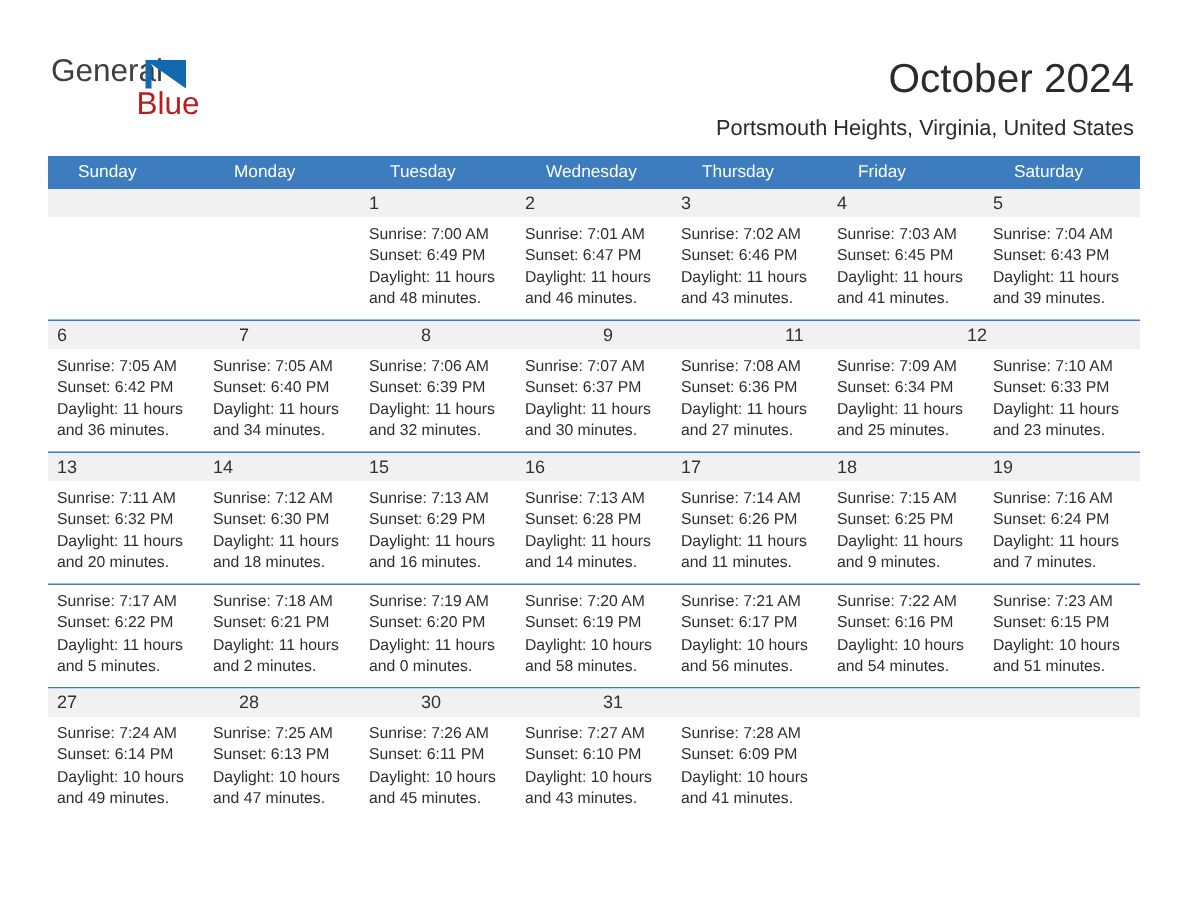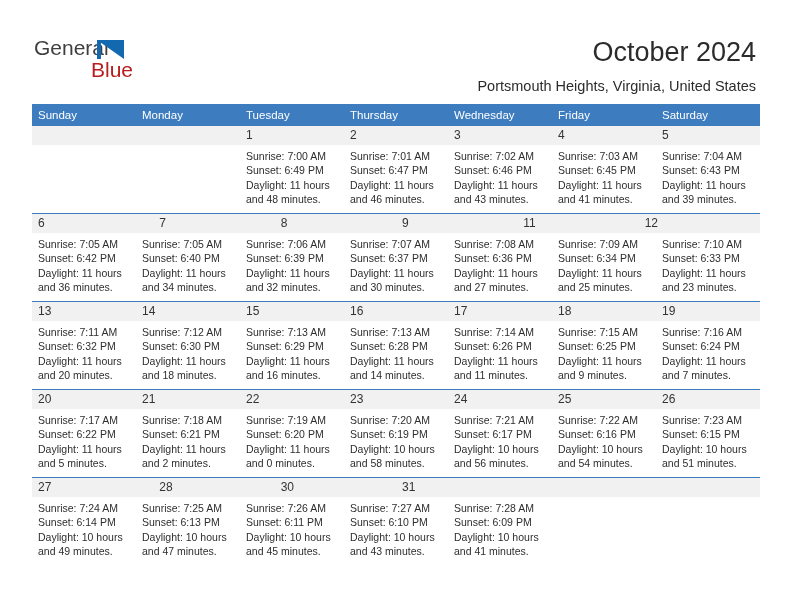--- a/index.html
+++ b/index.html
@@ -96,21 +96,21 @@
   .cal-header {
     display: flex;
     background: #3c7cbf;
     height: 22px;
   }
   .cal-header .hcell {
     flex: 1 1 0;
     color: #ffffff;
     font-size: 11.5px;
     line-height: 22px;
-    padding-left: 6px;
+    padding-left: 20px;
     box-sizing: border-box;
     overflow: hidden;
     white-space: nowrap;
   }
 
   .week {
     position: relative;
   }
   .week-line {
     height: 1px;
@@ -162,22 +162,22 @@
 
   <div class="cal-title">October 2024</div>
   <div class="cal-subtitle">Portsmouth Heights, Virginia, United States</div>
 
   <div class="calendar">
 
     <div class="cal-header">
       <div class="hcell">Sunday</div>
       <div class="hcell">Monday</div>
       <div class="hcell">Tuesday</div>
+      <div class="hcell">Wednesday</div>
       <div class="hcell">Thursday</div>
-      <div class="hcell">Wednesday</div>
       <div class="hcell">Friday</div>
       <div class="hcell">Saturday</div>
     </div>
 
     <div class="week first">
 
       <div class="week-daynums">
         <div class="dcell"></div>
         <div class="dcell"></div>
         <div class="dcell">1</div>
@@ -340,29 +340,20 @@
           <div class="ln">Sunrise: 7:16 AM</div>
           <div class="ln">Sunset: 6:24 PM</div>
           <div class="ln">Daylight: 11 hours</div>
           <div class="ln">and 7 minutes.</div>
         </div>
       </div>
     </div>
 
     <div class="week">
       <div class="week-line"></div>
-      <div class="week-daynums">
-        <div class="dcell">20</div>
-        <div class="dcell">21</div>
-        <div class="dcell">22</div>
-        <div class="dcell">23</div>
-        <div class="dcell">24</div>
-        <div class="dcell">25</div>
-        <div class="dcell">26</div>
-      </div>
       <div class="week-body">
         <div class="bcell">
           <div class="ln">Sunrise: 7:17 AM</div>
           <div class="ln">Sunset: 6:22 PM</div>
           <div class="ln">Daylight: 11 hours</div>
           <div class="ln">and 5 minutes.</div>
         </div>
         <div class="bcell">
           <div class="ln">Sunrise: 7:18 AM</div>
           <div class="ln">Sunset: 6:21 PM</div>

